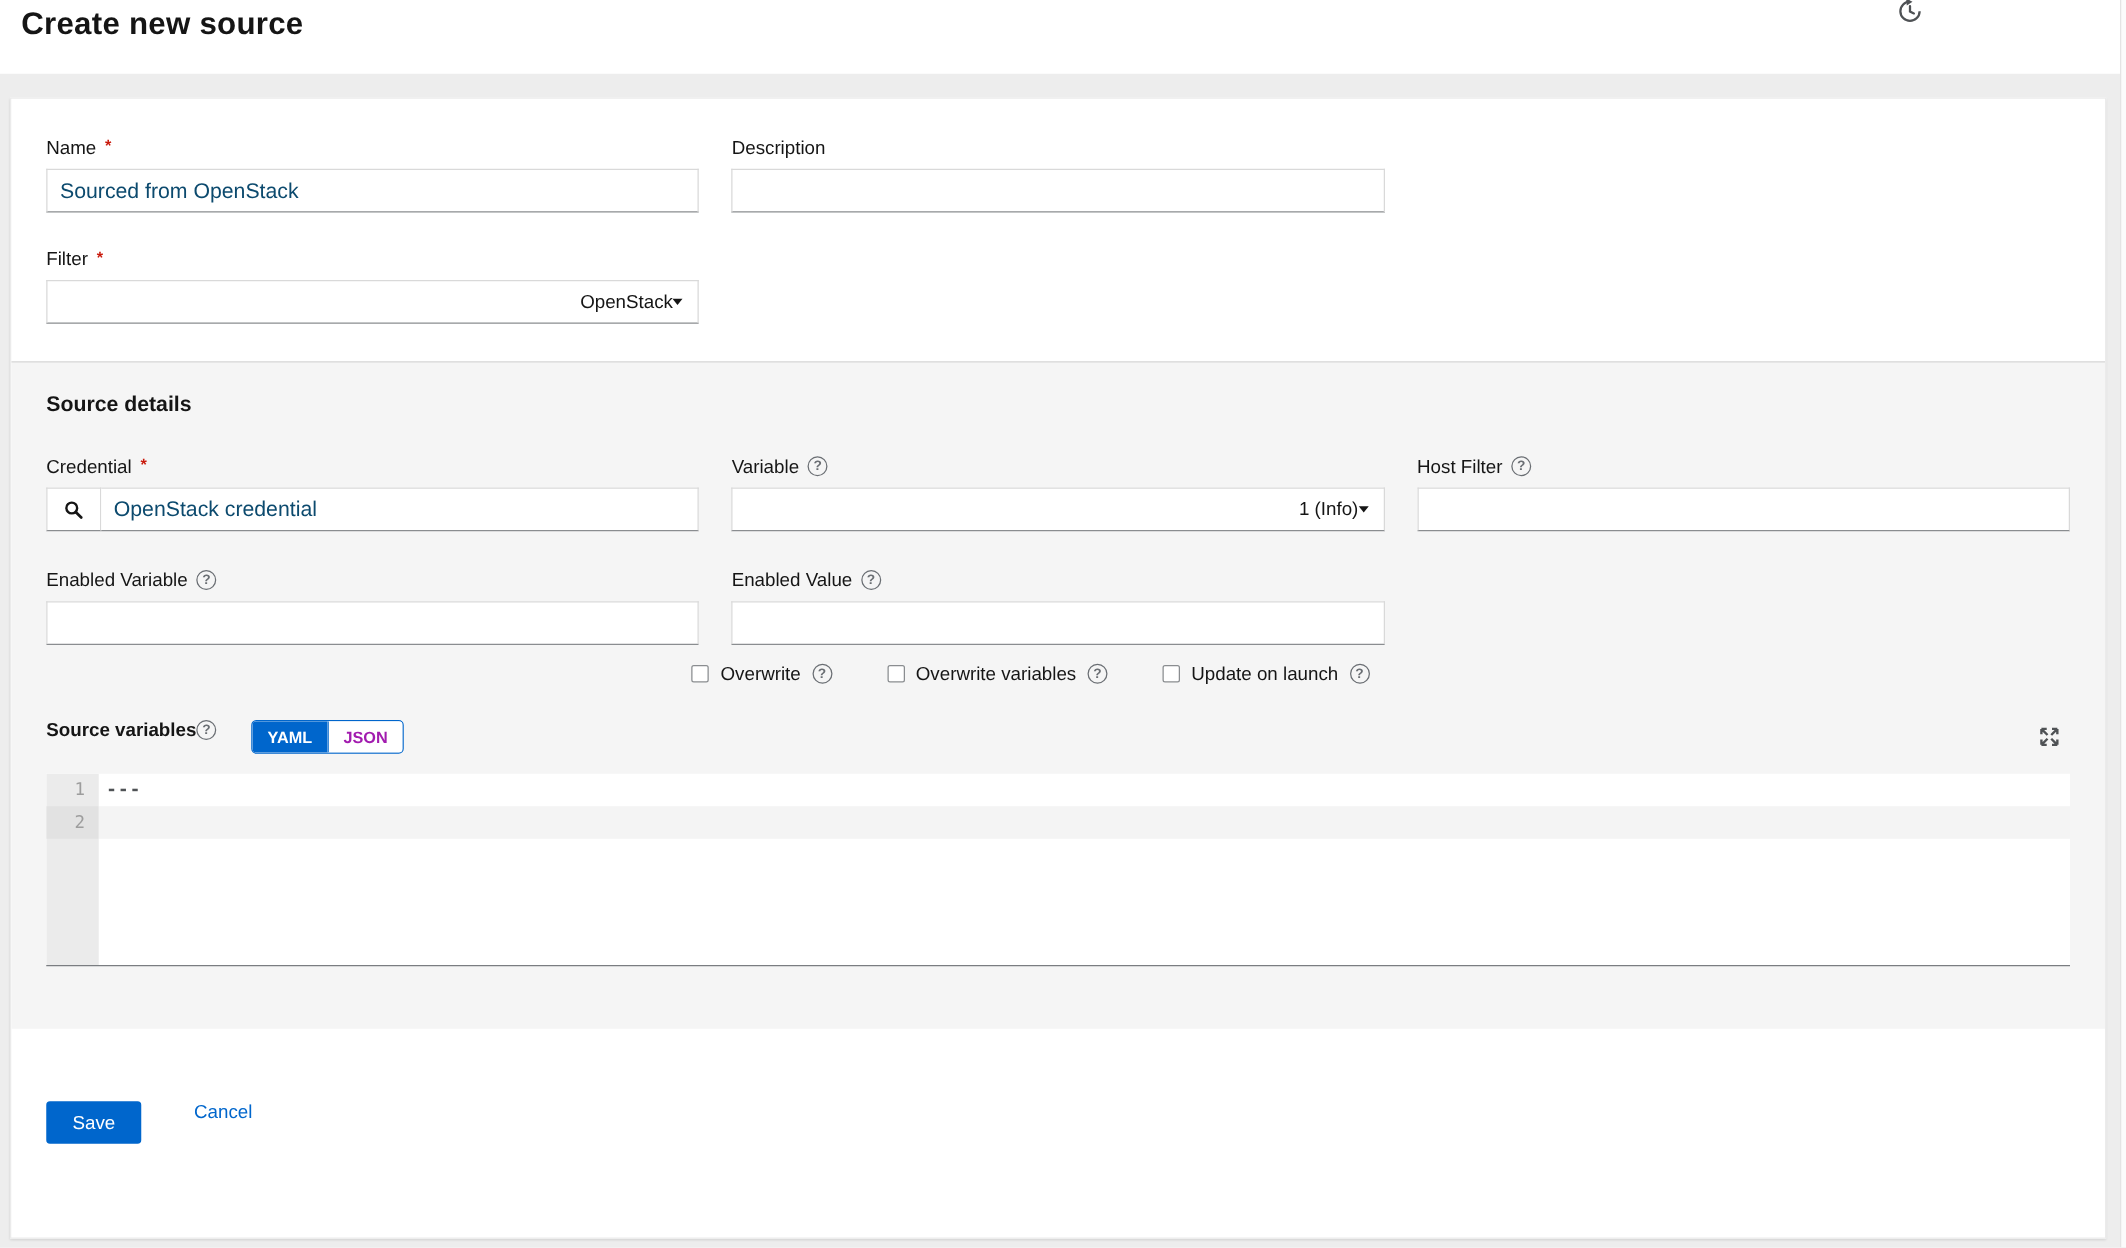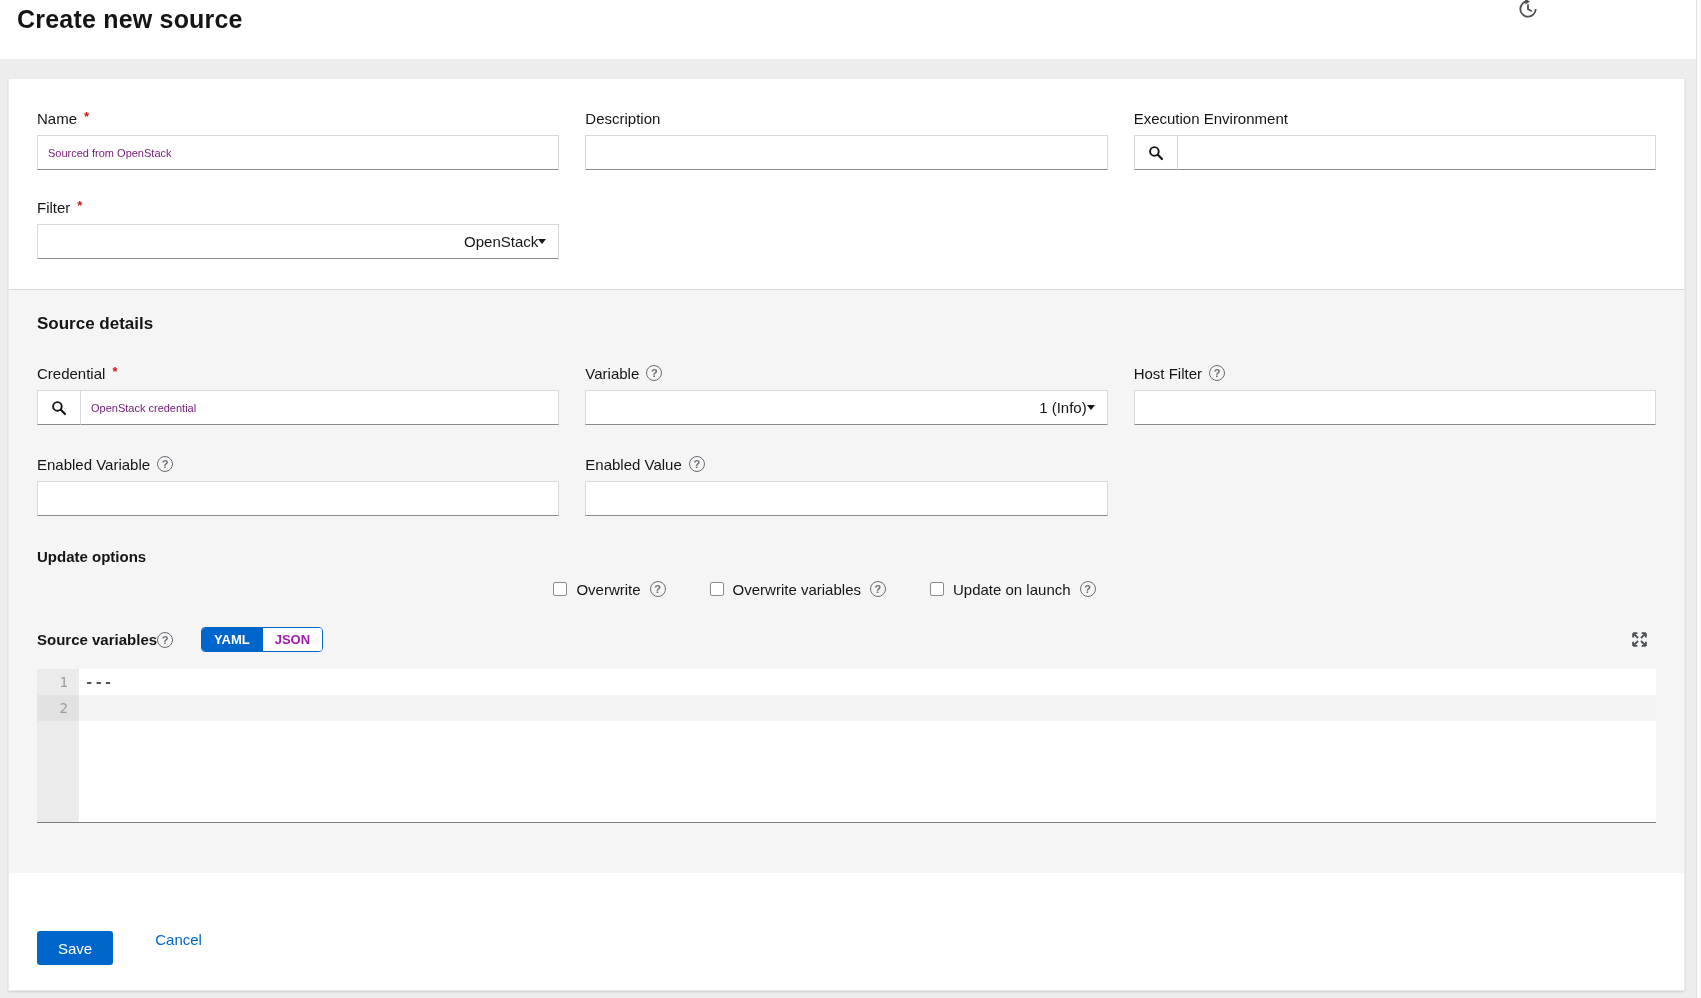--- a/index.html
+++ b/index.html
@@ -41,21 +41,21 @@
     display:grid; grid-template-columns:1fr 1fr 1fr; column-gap:26px;
   }
   .field-label {
     display:flex; align-items:center; gap:7px;
     font-size:15px; color:#151515; margin-bottom:8px; height:18px;
   }
   .req { color:#c9190b; font-size:13px; font-weight:700; transform:translateY(-2px); }
   .pf-input {
     width:100%; height:35px; background:#fff;
     border:1px solid #d9d9d9; border-bottom:1px solid #8a8d90;
-    padding:0 10px; font-size:11px; color:#701a75;
+    padding:0 10px; font-size:17px; color:#0c4a6e;
     font-family:"Liberation Sans", sans-serif; outline:none;
   }
   .input-group { display:flex; width:100%; }
   .search-btn {
     width:44px; height:35px; flex:0 0 44px; background:#fff; cursor:pointer;
     border:1px solid #d9d9d9; border-bottom:1px solid #8a8d90; border-right:1px solid #d9d9d9;
     display:flex; align-items:center; justify-content:center;
   }
   .input-group .pf-input { border-left:none; }
   .pf-select {
@@ -87,21 +87,21 @@
   .sd-row2 { margin-top:30px; }
   .update-options-heading { font-size:15px; font-weight:700; margin-top:32px; height:18px; }
   .checkbox-row { display:flex; align-items:center; margin-top:12px; height:22px;justify-content:center; }
   .checkbox-item { display:flex; align-items:center; gap:9px; margin-right:44px; }
   .checkbox-item input[type=checkbox] {
     width:14px; height:14px; background:#fff; cursor:pointer;
     appearance:none; border:1px solid #8a8d90; border-radius:2px;
   }
   .checkbox-item .cb-label { font-size:15px; color:#151515; }
   
-  .source-vars-row { display:flex; align-items:center; margin-top:26px; height:27px; gap:0; }
+  .source-vars-row { display:flex; margin-top:26px; height:27px; gap:0; }
   .source-vars-label { font-size:15px; font-weight:700; }
   .mode-toggle {
     display:flex; margin-left:28px; border:1px solid #0066cc; border-radius:4px;
     overflow:hidden; background:#fff;
   }
   .mode-btn {
     font-size:13px; font-weight:700; padding:4px 12px; border:none; cursor:pointer;
     font-family:"Liberation Sans", sans-serif; background:#fff; color:#a21caf;
   }
   .mode-btn.selected { background:#0066cc; color:#fff; }
@@ -163,36 +163,20 @@
           <span class="req">*</span>
         </div>
         <input class="pf-input" type="text" value="Sourced from OpenStack" style="">
       </div>
       <div>
         <div class="field-label">
           <span>Description</span>
         </div>
         <input class="pf-input" type="text" value="" style="">
       </div>
-      <div>
-        <div class="field-label">
-          <span>Execution Environment</span>
-        </div>
-        <div class="input-group">
-          <button class="search-btn">
-            <span>
-              <svg width="16" height="16" viewBox="0 0 16 16">
-                <circle cx="6.4" cy="6.4" r="4.3" fill="none" stroke="#151515" stroke-width="1.9"></circle>
-                <line x1="9.8" y1="9.8" x2="14" y2="14" stroke="#151515" stroke-width="2.2" stroke-linecap="round"></line>
-              </svg>
-            </span>
-          </button>
-          <input class="pf-input" type="text" value="" style="">
-        </div>
-      </div>
     </div>
 
     <div class="form-grid row-2">
       <div>
         <div class="field-label">
           <span>Filter</span>
           <span class="req">*</span>
         </div>
         <div class="pf-select">
           <span>OpenStack</span>
@@ -252,21 +236,20 @@
         <div>
           <div class="field-label">
             <span>Enabled Value</span>
             <span class="help-icon"></span>
           </div>
           <input class="pf-input" type="text" value="" style="">
         </div>
         <div></div>
       </div>
 
-      <div class="update-options-heading">Update options</div>
       <div class="checkbox-row">
         <label class="checkbox-item">
           <input type="checkbox" style="">
           <span class="cb-label">Overwrite</span>
           <span class="help-icon"></span>
         </label>
         <label class="checkbox-item">
           <input type="checkbox" style="">
           <span class="cb-label">Overwrite variables</span>
           <span class="help-icon"></span>

